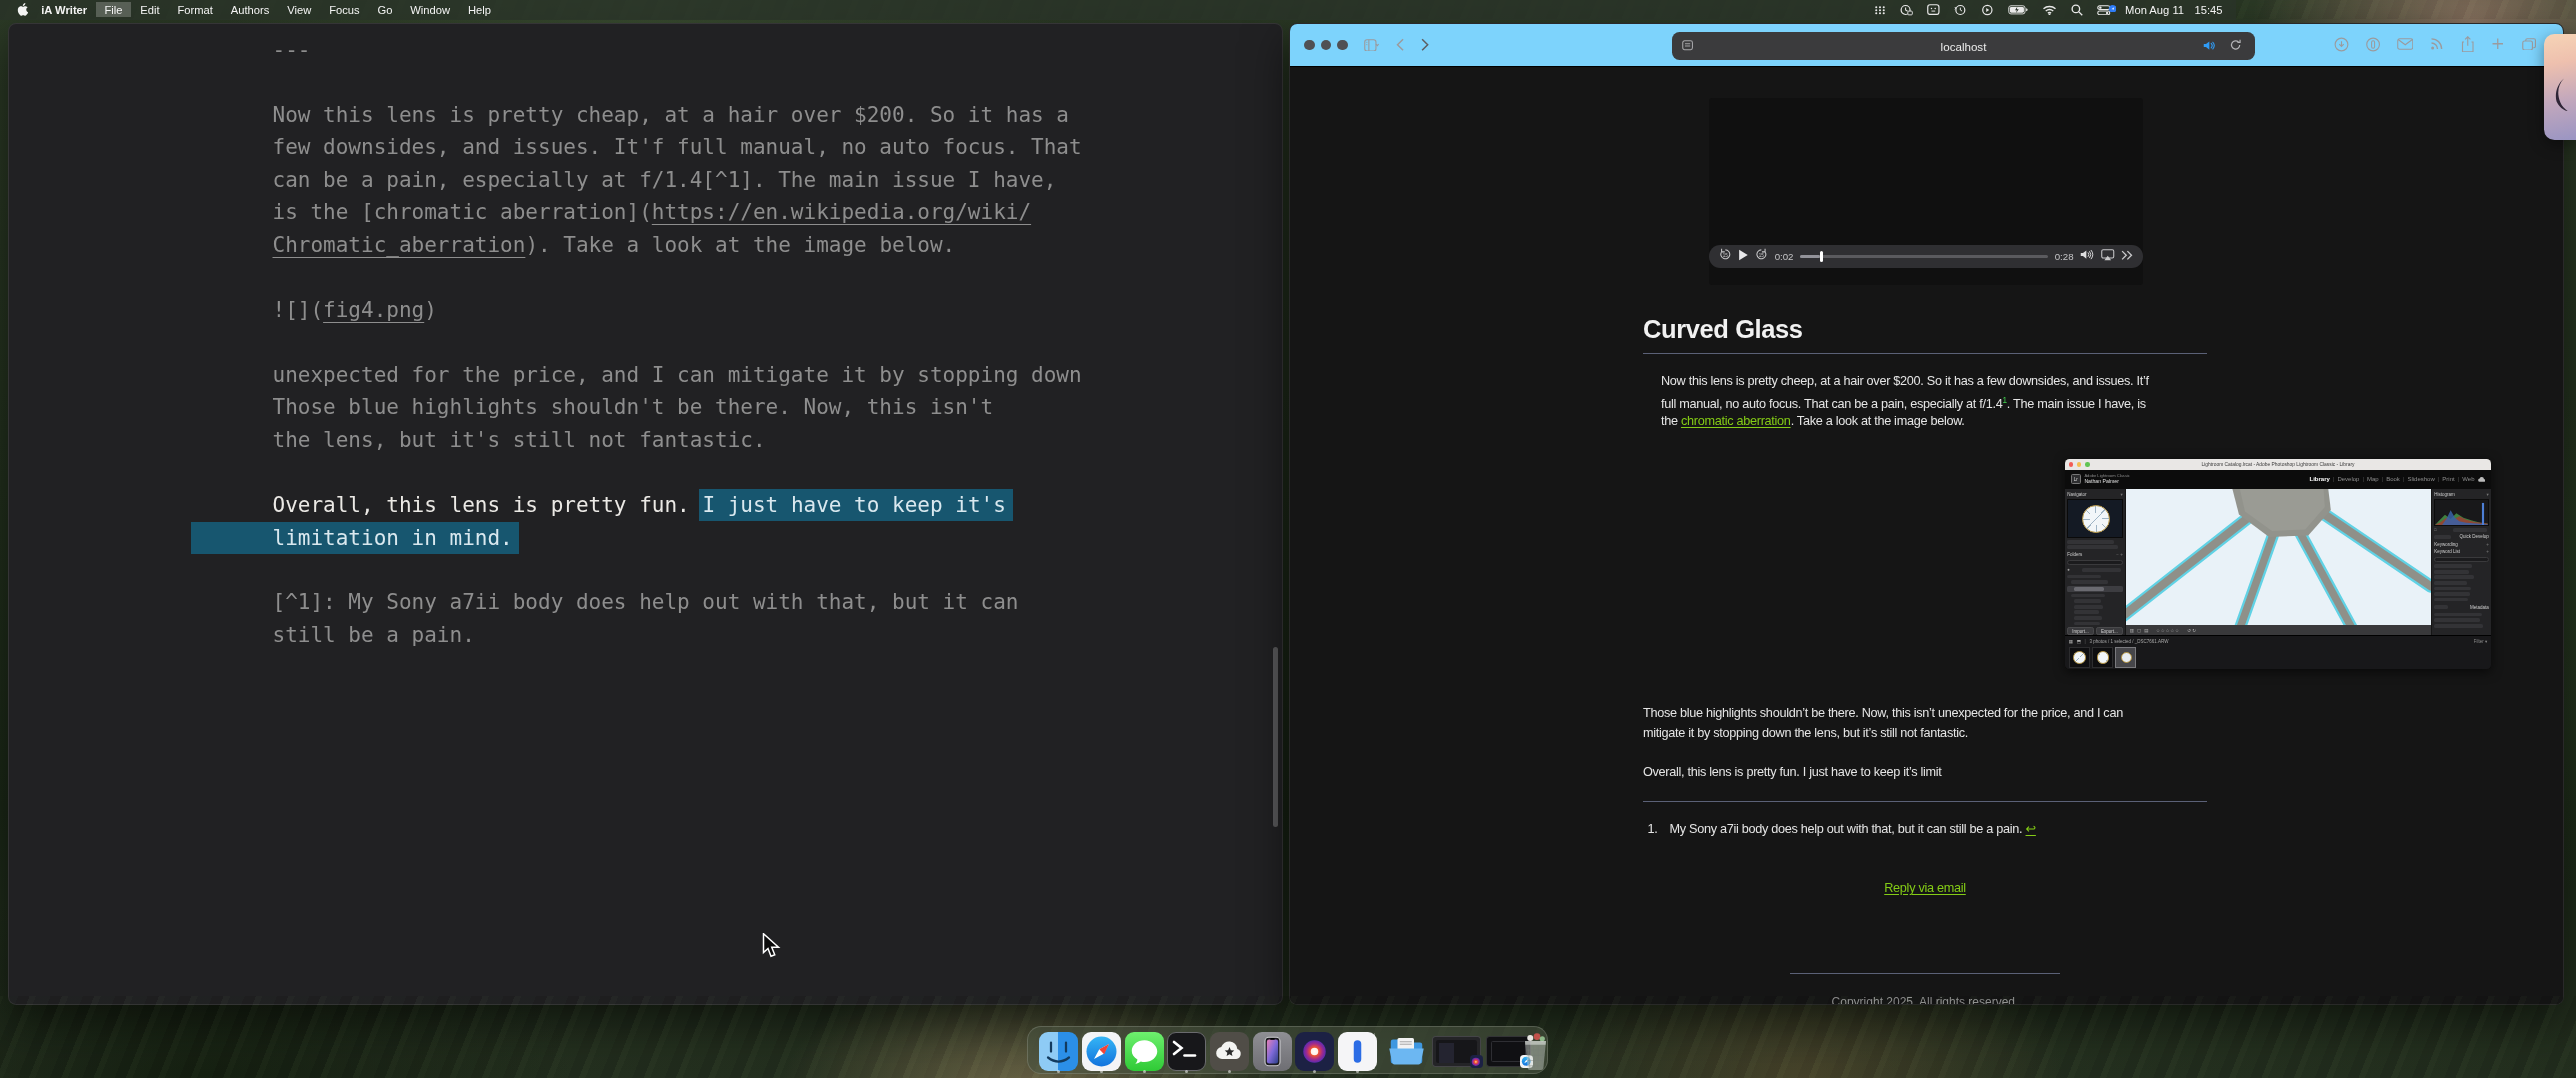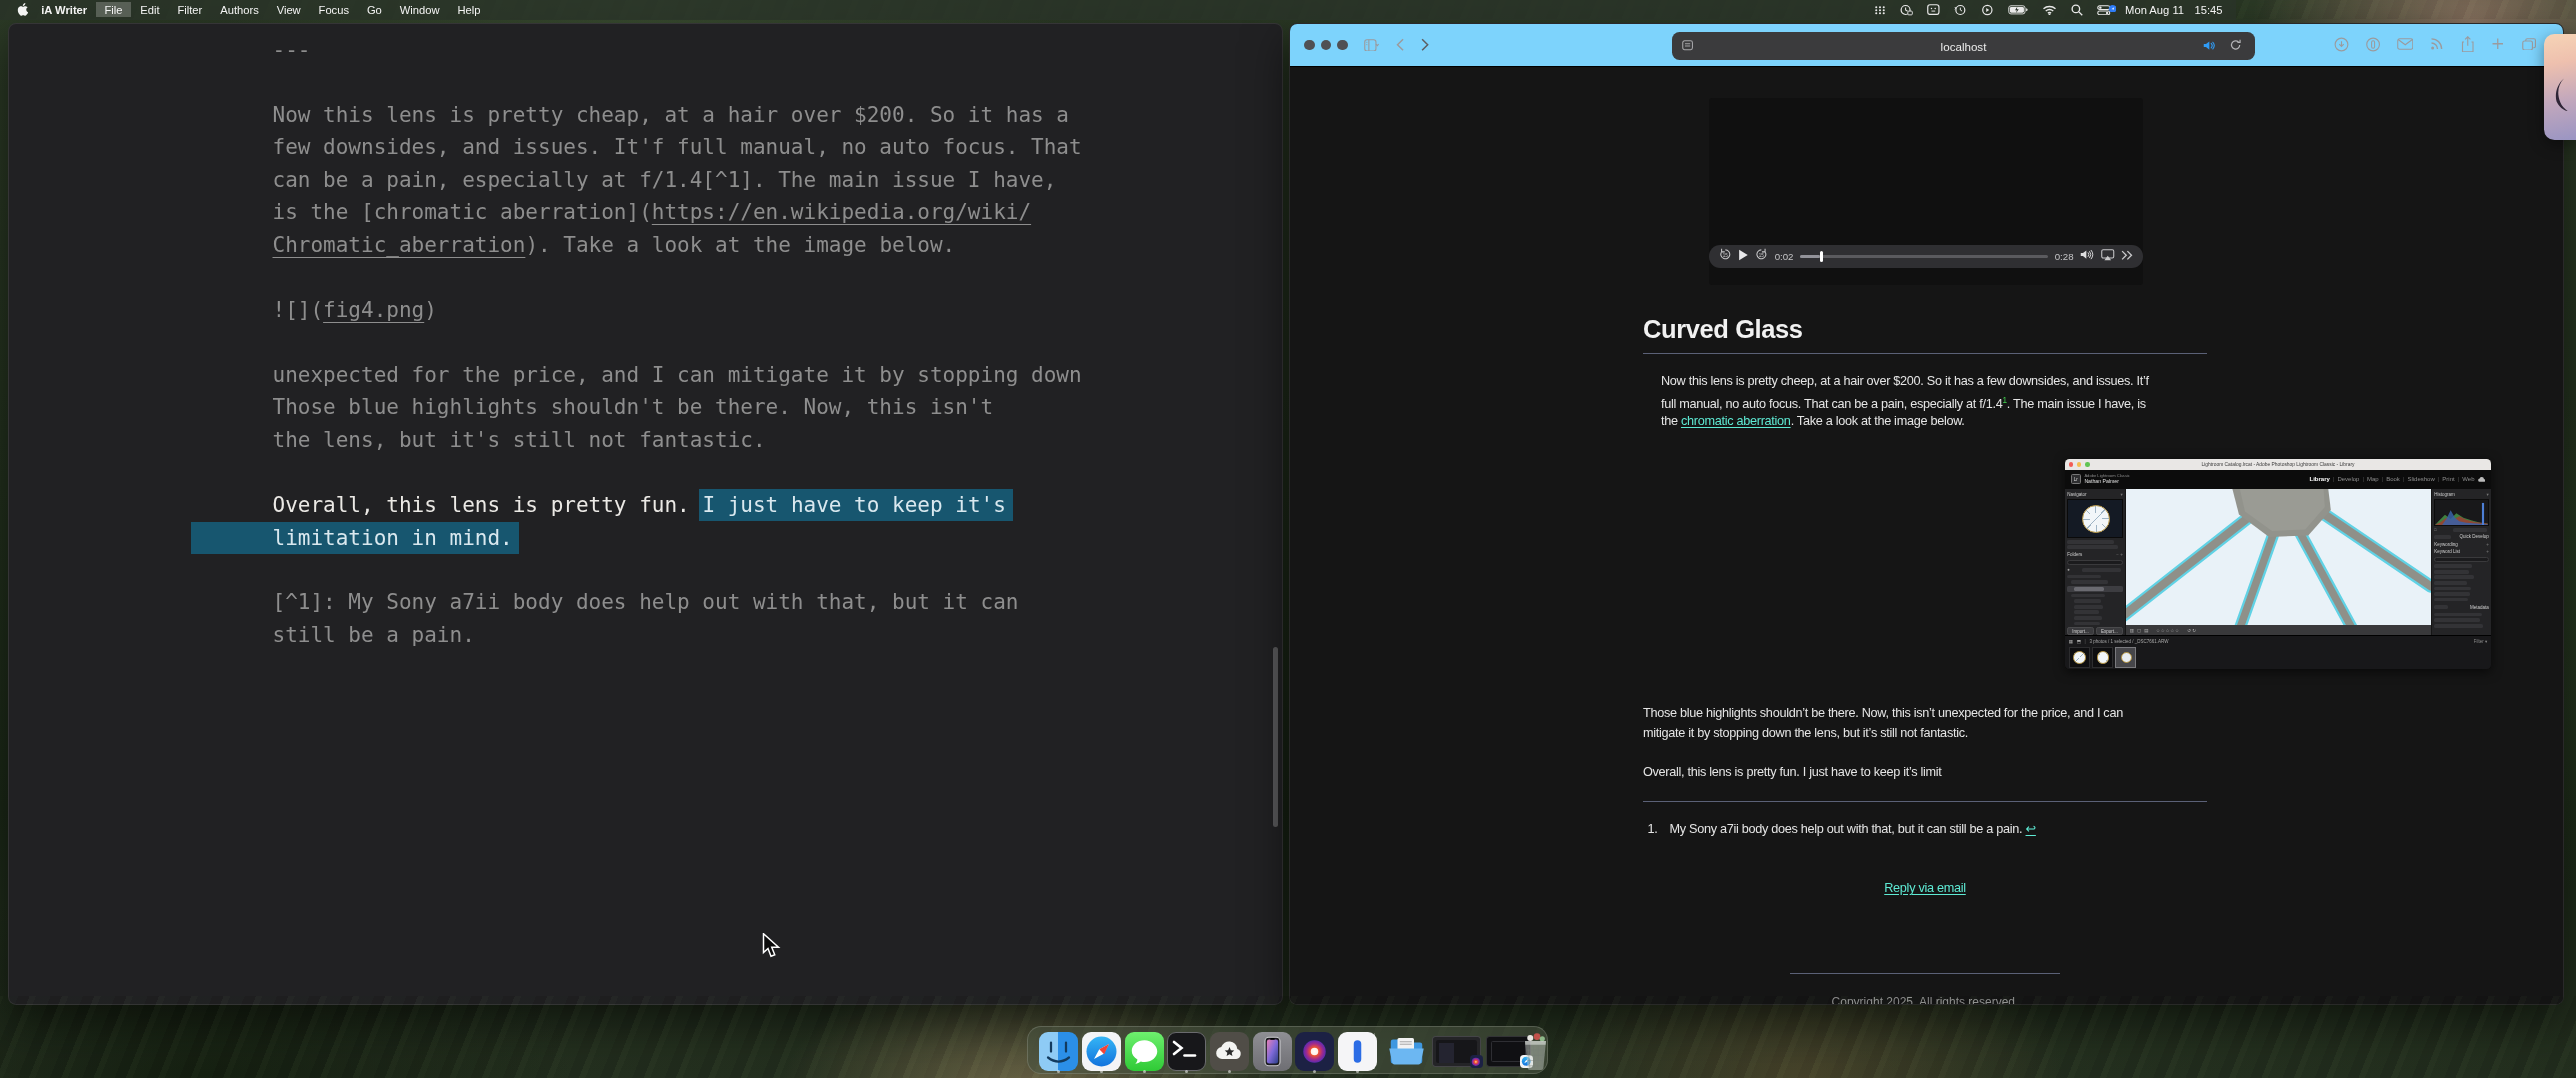--- a/index.html
+++ b/index.html
@@ -76,21 +76,21 @@
   .ptrack .played { position:absolute; left:0; top:0; height:3px; width:8%; background:#93939a; border-radius:1.5px; }
   .ptrack .thumb { position:absolute; left:8%; top:-3.7px; width:3px; height:10.5px; background:#fff; border-radius:1.5px; }
 
   .article { position:absolute; left:353px; top:0; width:564px; color:#e5e5e5; }
   .a-title { position:absolute; top:247px; left:0; font-size:25.5px; font-weight:bold; letter-spacing:-0.4px; color:#f1f1f1; }
   .a-hr { position:absolute; left:0; width:564px; height:0.7px; background:rgba(150,160,200,.55); }
   .a-line { white-space:nowrap; height:20px; line-height:20px; font-size:12.7px; letter-spacing:-0.3px; }
   .a-p1 { position:absolute; top:303px; left:18px; }
   .a-p2 { position:absolute; top:635px; left:0; }
   .a-p3 { position:absolute; top:694px; left:0; }
-  .a-link { color:#5eead4; text-decoration:underline; text-underline-offset:2.2px; }
+  .a-link { color:#84cc16; text-decoration:underline; text-underline-offset:2.2px; }
   .a-sup { color:#41d24f; font-size:8.2px; vertical-align:super; }
   .a-foot { position:absolute; top:751px; left:4.5px; display:flex; gap:12px; }
   .a-reply { position:absolute; top:810px; left:0; width:564px; text-align:center; }
   .a-copy { position:absolute; top:927px; left:0; width:564px; text-align:center; font-size:12px; color:#979797; }
 
   
   .lr { position:absolute; left:422px; top:391px; width:426px; height:210px; border-radius:4.5px;
     background:#161616; box-shadow:0 2.2px 10.5px rgba(0,0,0,.6); overflow:hidden; font-family:"Liberation Sans",sans-serif; }
   .lr-titlebar { height:10.5px; background:#e9e7e5; display:flex; align-items:center; position:relative; }
   .lr-tl { width:4.5px; height:4.5px; border-radius:50%; margin-left:3.7px; }
@@ -154,21 +154,21 @@
 <div class="desktop">
 
   <div class="menubar">
     <div class="mb-left">
       <svg class="apple-logo" viewBox="0 0 15 17">
           <path fill="#f4f4f4" d="M12.4 9c0-2.1 1.7-3.1 1.8-3.2-1-1.4-2.5-1.6-3-1.6-1.3-.1-2.5.8-3.1.8-.6 0-1.7-.8-2.8-.7-1.4 0-2.7.8-3.5 2.1-1.5 2.6-.4 6.4 1.1 8.5.7 1 1.5 2.2 2.6 2.1 1.1 0 1.5-.7 2.8-.7 1.3 0 1.6.7 2.8.7 1.2 0 1.9-1 2.6-2.1.8-1.2 1.2-2.4 1.2-2.4s-2.4-.9-2.5-3.5zM10.3 2.8c.6-.7 1-1.7.9-2.8-.9 0-1.9.6-2.5 1.3-.6.6-1 1.7-.9 2.7 1 0 2-.5 2.5-1.2z"></path>
         </svg>
       <span class="mb-app">iA Writer</span>
       <span class="menu-item active">File</span>
       <span class="menu-item">Edit</span>
-      <span class="menu-item">Filter</span>
+      <span class="menu-item">Format</span>
       <span class="menu-item">Authors</span>
       <span class="menu-item">View</span>
       <span class="menu-item">Focus</span>
       <span class="menu-item">Go</span>
       <span class="menu-item">Window</span>
       <span class="menu-item">Help</span>
     </div>
     <div class="mb-right">
       <svg width="12" height="10.5" viewBox="0 0 16 14">
           <g fill="#e9e9e9">

